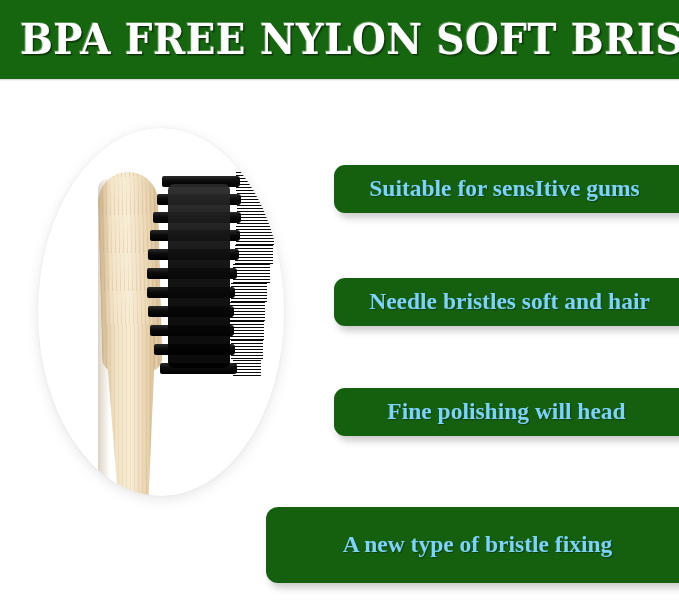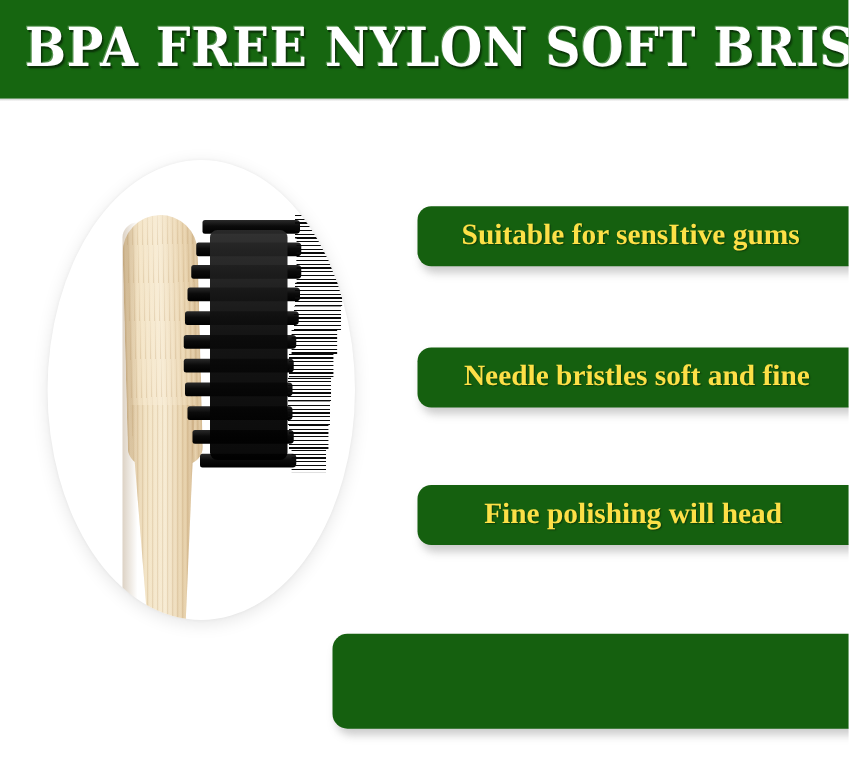--- a/index.html
+++ b/index.html
@@ -171,21 +171,21 @@
   .feature-box.b1 { left: 334px; top: 165px; width: 355px; height: 48px;
                     border-radius: 11px 0 0 11px; }
   .feature-box.b2 { left: 334px; top: 278px; width: 355px; height: 48px;
                     border-radius: 11px 0 0 11px; }
   .feature-box.b3 { left: 334px; top: 388px; width: 355px; height: 48px;
                     border-radius: 11px 0 0 11px; }
   .feature-box.b4 { left: 266px; top: 507px; width: 423px; height: 76px;
                     border-radius: 12px 0 0 12px; }
 
   .feature-text {
-    color: #fde047;
+    color: #7dd3fc;
     font-family: "Liberation Serif", serif;
     font-weight: bold;
     font-size: 23.5px;
     line-height: 1.0;
     text-align: center;
     white-space: nowrap;
     padding: 0 14px;
     text-shadow: 1px 1px 1px rgba(0,0,0,0.35);
   }
   .feature-box.b1 .feature-text { padding-right: 28px; }
@@ -255,25 +255,26 @@
       </div>
 
     </div>
   </div>
 
   <div class="feature-box b1">
     <div class="feature-text">Suitable for sensItive gums</div>
   </div>
 
   <div class="feature-box b2">
-    <div class="feature-text">Needle bristles soft and fine</div>
+    <div class="feature-text">Needle bristles soft and hair</div>
   </div>
 
   <div class="feature-box b3">
     <div class="feature-text">Fine polishing will head</div>
   </div>
 
   <div class="feature-box b4">
     <div class="feature-text">
+      <span class="line">A new type of bristle fixing</span>
     </div>
   </div>
 
 </div>
 
 </body></html>

